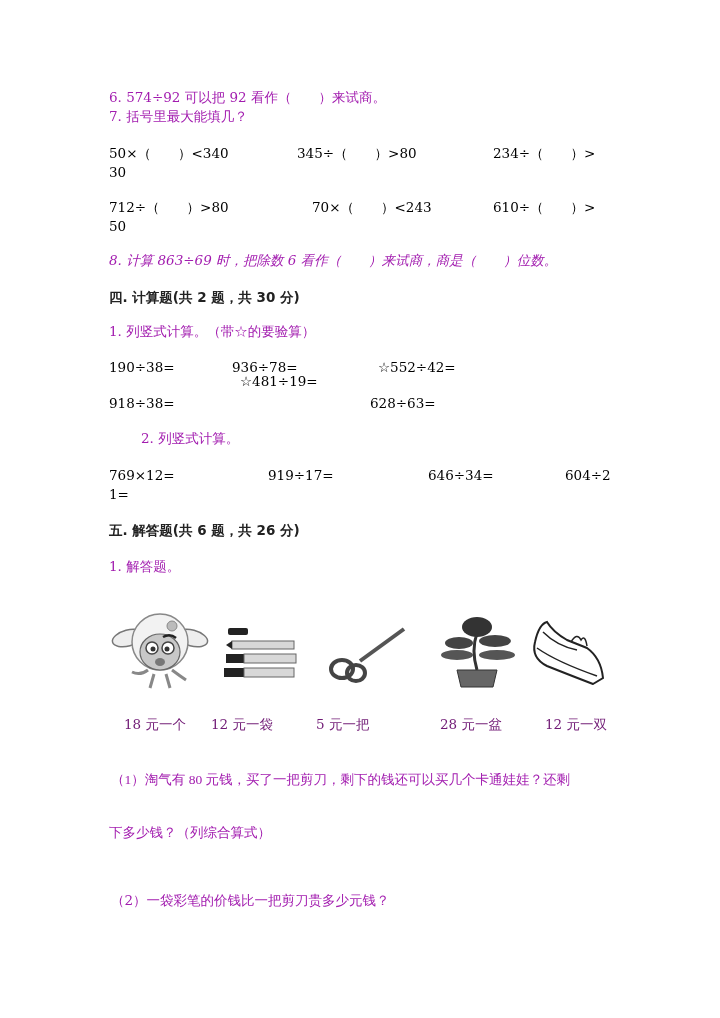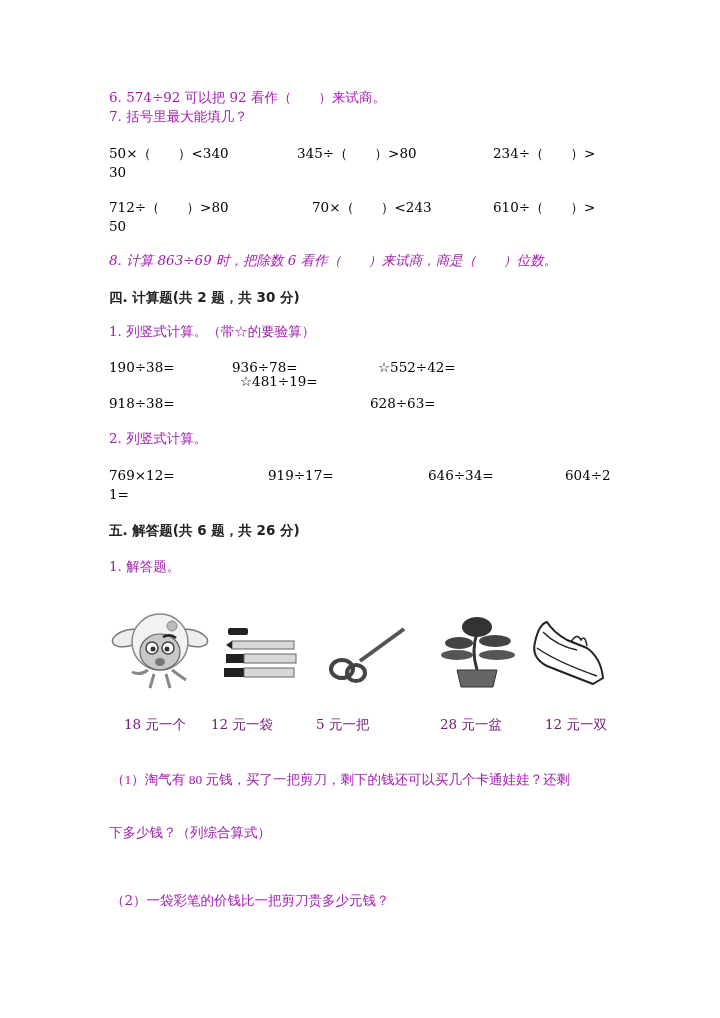--- a/index.html
+++ b/index.html
@@ -33,21 +33,21 @@
 <div class="line" style="top:322px;text-align:center;">1. 列竖式计算。（带☆的要验算）</div>
 
 <div class="cell" style="left:109px;top:358px;">190÷38=</div>
 <div class="cell" style="left:232px;top:358px;">936÷78=</div>
 <div class="cell" style="left:378px;top:358px;">☆552÷42=</div>
 
 <div class="cell" style="left:109px;top:394px;">918÷38=</div>
 <div class="cell" style="left:232px;top:372px;margin-left:8px;">☆481÷19=</div>
 <div class="cell" style="left:370px;top:394px;">628÷63=</div>
 
-<div class="line" style="top:429px;">2. 列竖式计算。</div>
+<div class="line" style="top:429px;margin-left:32px;">2. 列竖式计算。</div>
 <div class="cell" style="left:109px;top:466px;">769×12=</div>
 <div class="cell" style="left:268px;top:466px;">919÷17=</div>
 <div class="cell" style="left:428px;top:466px;">646÷34=</div>
 <div class="cell" style="left:565px;top:466px;">604÷2</div>
 <div class="cell" style="left:109px;top:485px;">1=</div>
 
 <div class="line bold" style="top:521px;">五. 解答题(共 6 题，共 26 分)</div>
 <div class="line" style="top:557px;">1. 解答题。</div>
 
 <svg class="pic" style="left:110px;top:610px;" width="100" height="80" viewBox="0 0 100 80">

